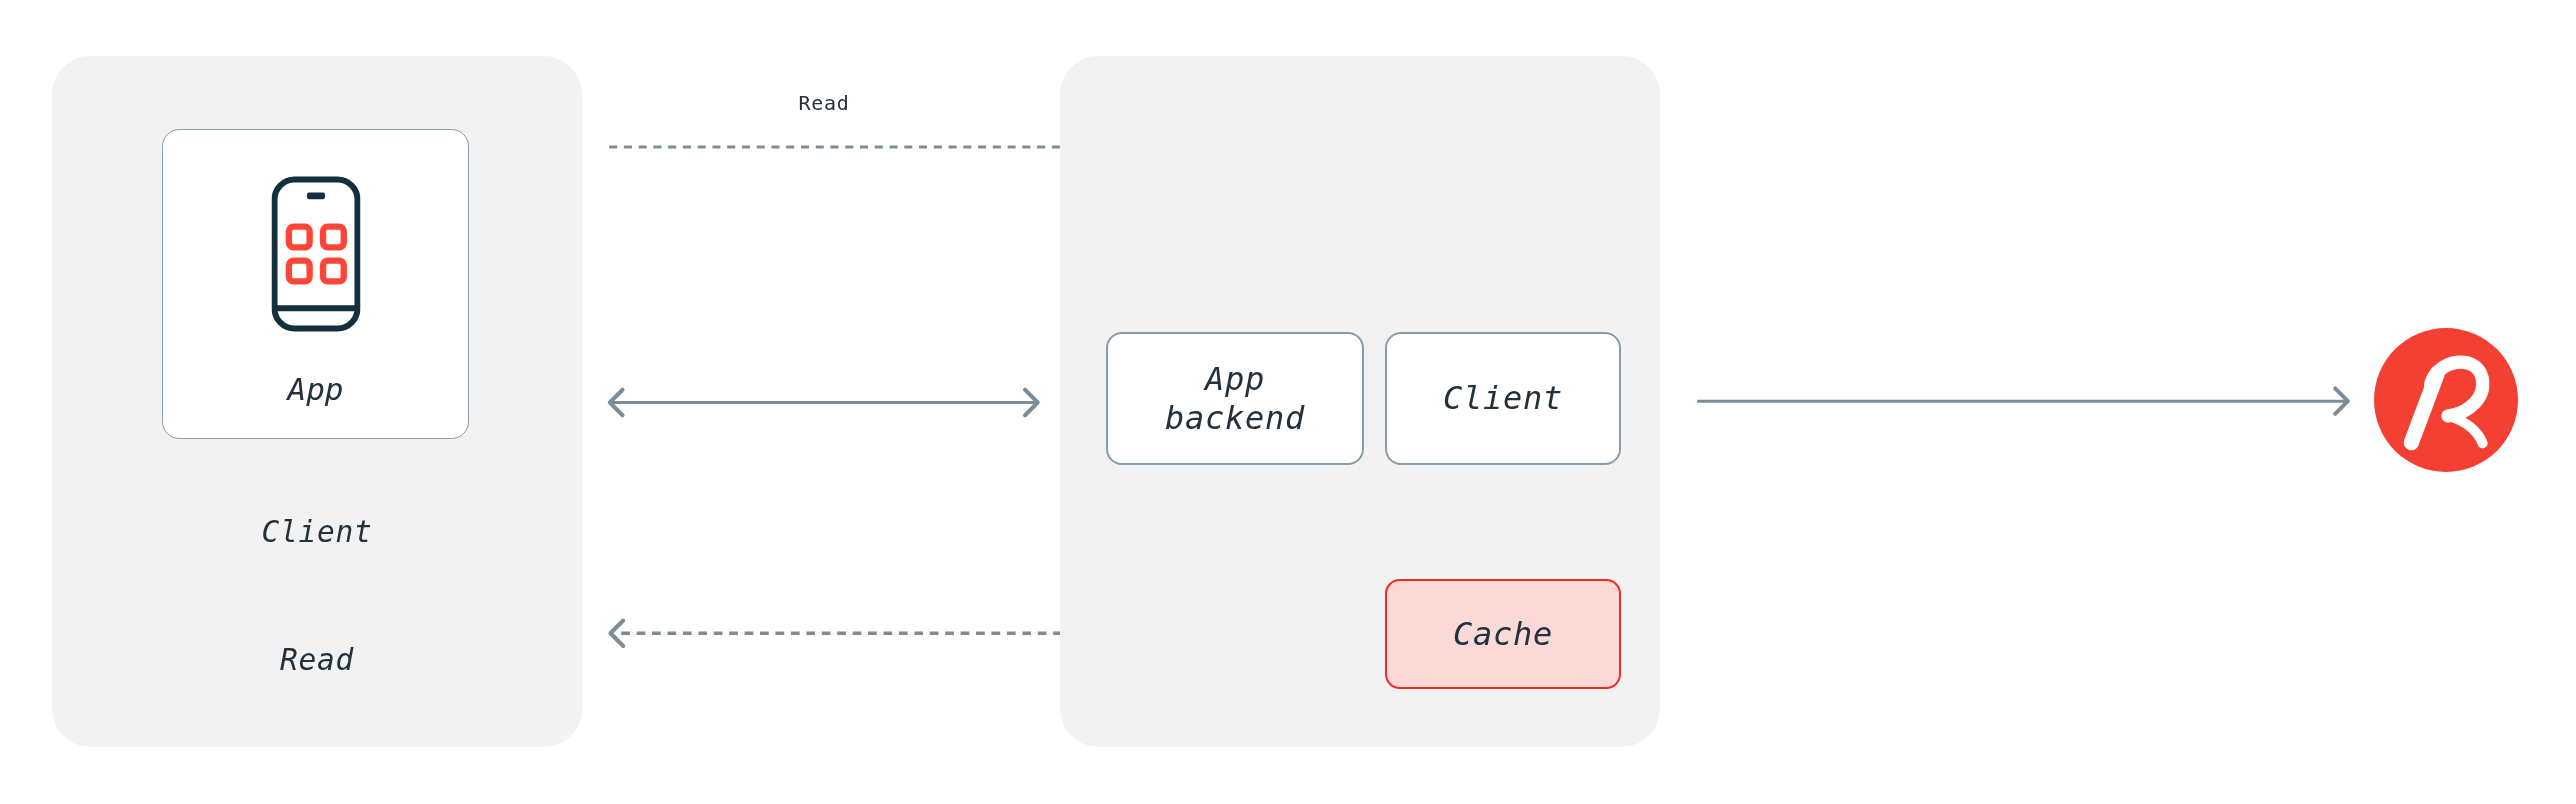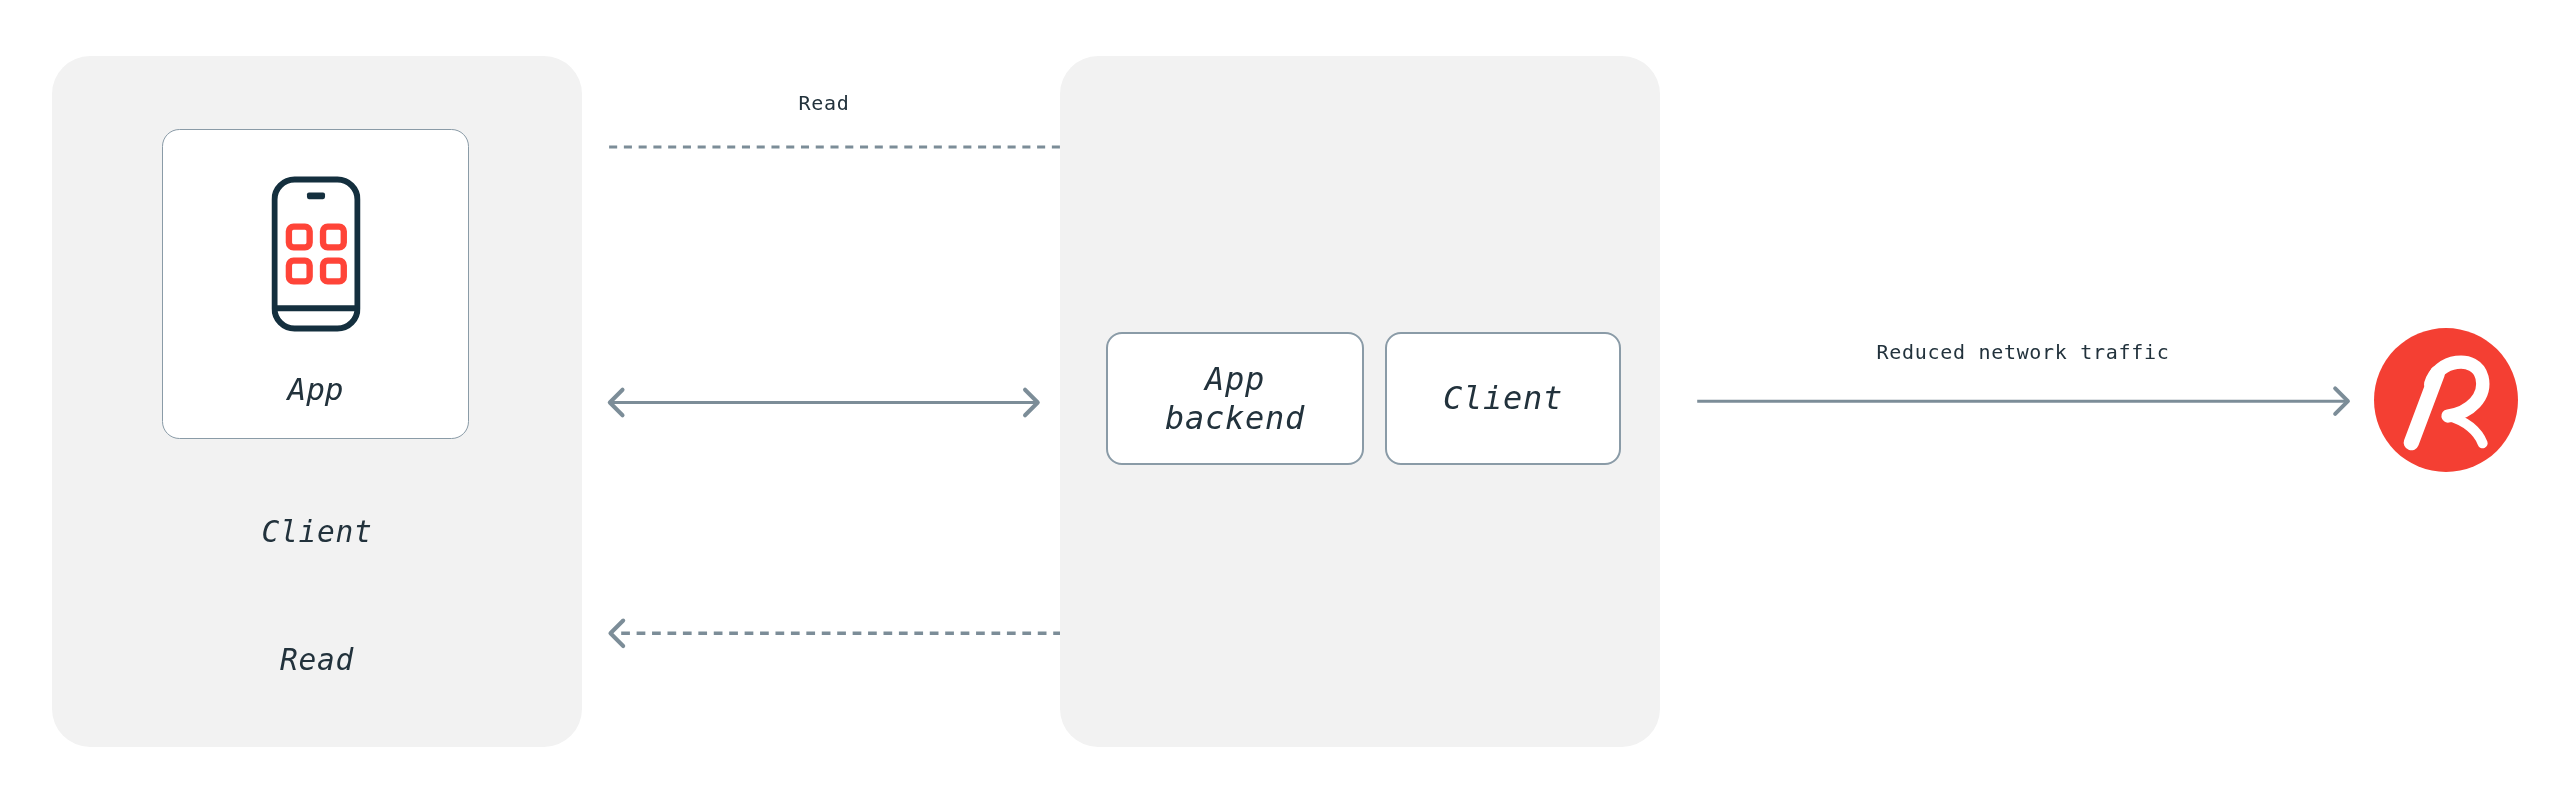--- a/index.html
+++ b/index.html
@@ -132,24 +132,26 @@
   </div>
 
   <div class="panel panel-mid">
     <div class="node node-app-backend">
       <span>App
 backend</span>
     </div>
     <div class="node node-client">
       <span>Client</span>
     </div>
+    <div class="node node-cache">
+      <span>Cache</span>
+    </div>
   </div>
 
   <div class="arrow-label label-read">Read</div>
-  <div class="arrow-label label-network">Reduced network traffic</div>
 
   <div class="logo">
     <svg viewBox="0 0 216 216" xmlns="http://www.w3.org/2000/svg">
       <path class="rmark" d="M56 172 C 69 137 82 102 95 68" stroke-width="23"></path>
       <path class="rmark" d="M85 84 C 95 47 153 38 162 74 C 169 103 144 127 111 132" stroke-width="20"></path>
       <path class="rmark" d="M111 132 C 138 139 156 155 163 173" stroke-width="15"></path>
     </svg>
   </div>
 
 </div>

